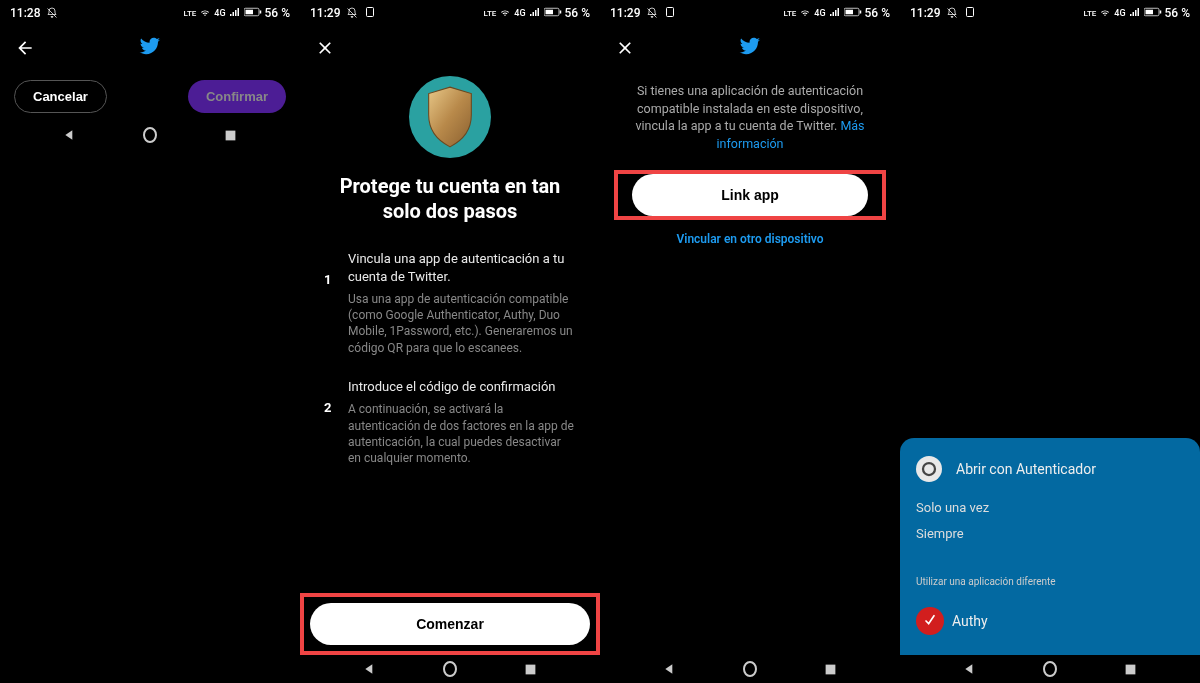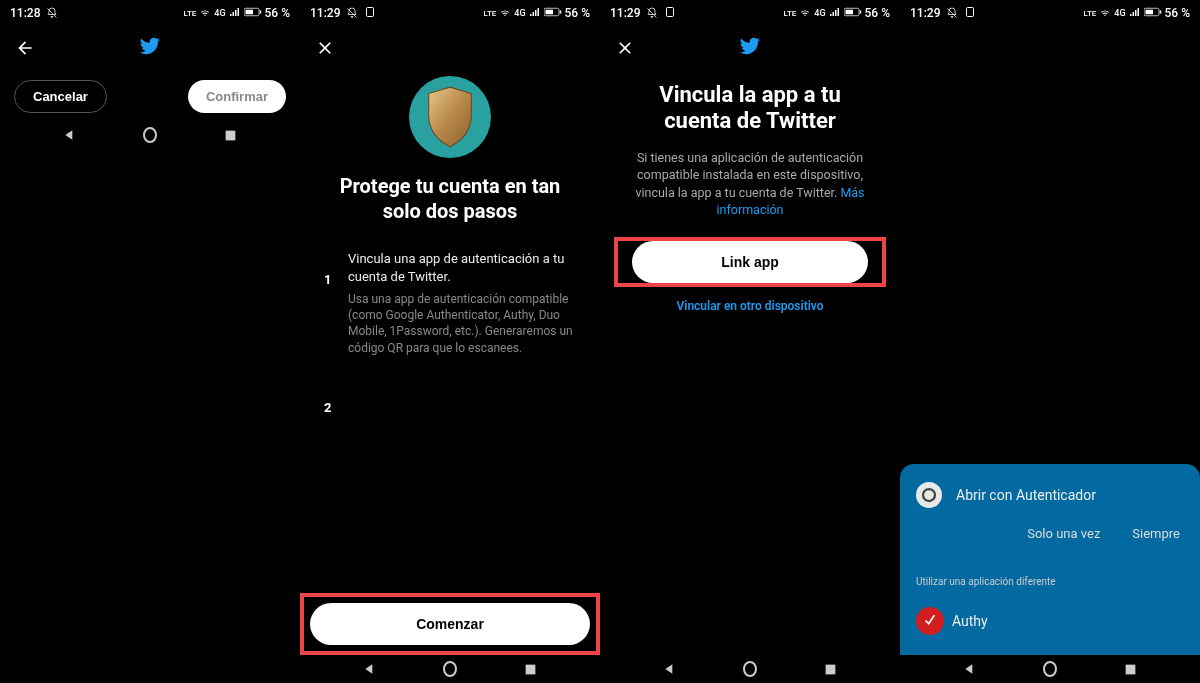--- a/index.html
+++ b/index.html
@@ -21,21 +21,21 @@
     .subtitle { font-size: 13px; color: #aaa; margin-top: 8px; line-height: 1.35; }
     
     .input-wrap { margin-top: 22px; position: relative; }
     .password-field { width: 100%; background: #000; border: 1px solid #333; border-radius: 4px; padding: 16px 40px 16px 10px; color: #fff; font-size: 15px; }
     .password-field::placeholder { color: #666; }
     .eye-icon { position: absolute; right: 12px; top: 50%; transform: translateY(-50%); color: #888; }
     .highlight-red { outline: 3px solid #d8232a; outline-offset: 0; }
     
     .footer-buttons { display: flex; justify-content: space-between; padding: 12px 14px 8px; gap: 0; }
     .btn-outline { background: transparent; border: 1px solid #555; color: #fff; border-radius: 20px; padding: 8px 18px; font-size: 13px; font-weight: 600; cursor: pointer; }
-    .btn-gray { background: #ffffff; border: none; color: #888; border-radius: 20px; padding: 8px 18px; font-size: 13px; font-weight: 600; cursor: pointer; }
+    .btn-gray { background: #4c1d95; border: none; color: #888; border-radius: 20px; padding: 8px 18px; font-size: 13px; font-weight: 600; cursor: pointer; }
     
     .shield-badge { width: 82px; height: 82px; border-radius: 50%; background: #2aa1a1; margin: 8px auto 16px; display: flex; align-items: center; justify-content: center; }
     .title-center { font-size: 20px; font-weight: 700; text-align: center; line-height: 1.25; padding: 0 6px; }
     
     .steps { margin-top: 26px; padding: 0 10px; }
     .step { display: flex; gap: 14px; margin-bottom: 22px; }
     .step-num { font-size: 13px; font-weight: 700; color: #fff; margin-top: 22px; width: 10px; flex-shrink: 0; }
     .step-body { flex: 1; }
     .step-title { font-size: 13px; color: #e9e9e9; line-height: 1.35; }
     .step-desc { font-size: 12px; color: #888; margin-top: 6px; line-height: 1.35; }
@@ -47,21 +47,21 @@
     .s3-title { font-size: 22px; font-weight: 700; text-align: center; line-height: 1.2; margin-top: 14px; padding: 0 10px; }
     .s3-sub { font-size: 12.5px; color: #aaa; text-align: center; margin-top: 14px; line-height: 1.4; padding: 0 14px; }
     .link-blue { color: #1d9bf0; }
     .s3-btn-wrap { padding: 0 14px; margin-top: 18px; }
     .other-device { color: #1d9bf0; text-align: center; font-size: 12px; font-weight: 600; margin-top: 12px; cursor: pointer; }
     
     .sheet { position: absolute; bottom: 28px; left: 0; right: 0; background: #0369a1; border-top-left-radius: 14px; border-top-right-radius: 14px; padding: 18px 16px 14px; }
     .sheet-row { display: flex; align-items: center; gap: 14px; }
     .app-icon { width: 26px; height: 26px; border-radius: 50%; background: #e8e8e8; flex-shrink: 0; display:flex; align-items:center; justify-content:center;}
     .sheet-title { font-size: 14px; color: #eee; }
-    .sheet-actions { display: flex; justify-content: flex-end; gap: 32px; margin-top: 18px; padding-right: 4px; }
+    .sheet-actions { display: flex; justify-content: flex-end; gap: 11px; margin-top: 18px; padding-right: 4px; flex-direction: column; }
     .sheet-action { font-size: 13px; color: #ddd; cursor: pointer; }
     .sheet-diff { font-size: 10px; color: #ccc; margin-top: 35px; margin-bottom: 14px; }
     .app-row { display: flex; align-items: center; gap: 8px; padding: 6px 0; }
     .authy-icon { width: 28px; height: 28px; border-radius: 50%; background: #d21e1e; display: flex; align-items: center; justify-content: center; color: #fff; font-size: 12px; flex-shrink: 0; }
     
     .nav-bar { display: flex; justify-content: space-around; align-items: center; padding: 6px 30px 6px; height: 28px; }
     .nav-btn { width: 14px; height: 14px; cursor: pointer; display:flex; align-items:center; justify-content:center;}
     .nav-home { width: 16px; height: 16px; border-radius: 50%; border: 2px solid #ccc; }
     .nav-back svg, .nav-recent svg { fill: #ccc; }
   </style>
@@ -193,20 +193,22 @@
       <div class="step">
         <div class="step-num">1</div>
         <div class="step-body">
           <div class="step-title">Vincula una app de autenticación a tu cuenta de Twitter.</div>
           <div class="step-desc">Usa una app de autenticación compatible (como Google Authenticator, Authy, Duo Mobile, 1Password, etc.). Generaremos un código QR para que lo escanees.</div>
         </div>
       </div>
       <div class="step">
         <div class="step-num">2</div>
         <div class="step-body">
+          <div class="step-title">Introduce el código de confirmación</div>
+          <div class="step-desc">A continuación, se activará la autenticación de dos factores en la app de autenticación, la cual puedes desactivar en cualquier momento.</div>
         </div>
       </div>
     </div>
   </div>
 
   <div class="primary-btn-wrap highlight-red-box">
     <button class="btn-primary">Comenzar</button>
   </div>
 
   <div class="nav-bar">
@@ -266,21 +268,20 @@
         </svg>
     </div>
     <div class="twitter-logo">
       <svg width="22" height="22" viewBox="0 0 24 24" fill="#1d9bf0">
           <path d="M23 5.1c-.8.4-1.7.6-2.6.7.9-.6 1.6-1.4 2-2.5-.9.5-1.9.9-2.9 1.1C18.6 3.5 17.4 3 16 3c-2.5 0-4.5 2-4.5 4.5 0 .4 0 .7.1 1C7.8 8.3 4.5 6.5 2.3 3.8c-.4.7-.6 1.4-.6 2.3 0 1.6.8 2.9 2 3.8-.7 0-1.4-.2-2-.6v.1c0 2.2 1.5 4 3.6 4.4-.4.1-.8.2-1.2.2-.3 0-.6 0-.9-.1.6 1.8 2.3 3.1 4.3 3.1-1.6 1.2-3.5 2-5.7 2-.4 0-.7 0-1.1-.1 2 1.3 4.4 2 7 2 8.4 0 13-7 13-13v-.6c.9-.6 1.7-1.4 2.3-2.3z"></path>
         </svg>
     </div>
   </div>
 
   <div class="content">
-    <div class="s3-title">Vincula la app a tu cuenta de Twitter</div>
     <div class="s3-sub">
       <span>Si tienes una aplicación de autenticación compatible instalada en este dispositivo, vincula la app a tu cuenta de Twitter. </span><span class="link-blue">Más información</span>
     </div>
     <div class="s3-btn-wrap highlight-red-box">
       <button class="btn-primary">Link app</button>
     </div>
     <div class="other-device">Vincular en otro dispositivo</div>
   </div>
 
   <div class="nav-bar">

